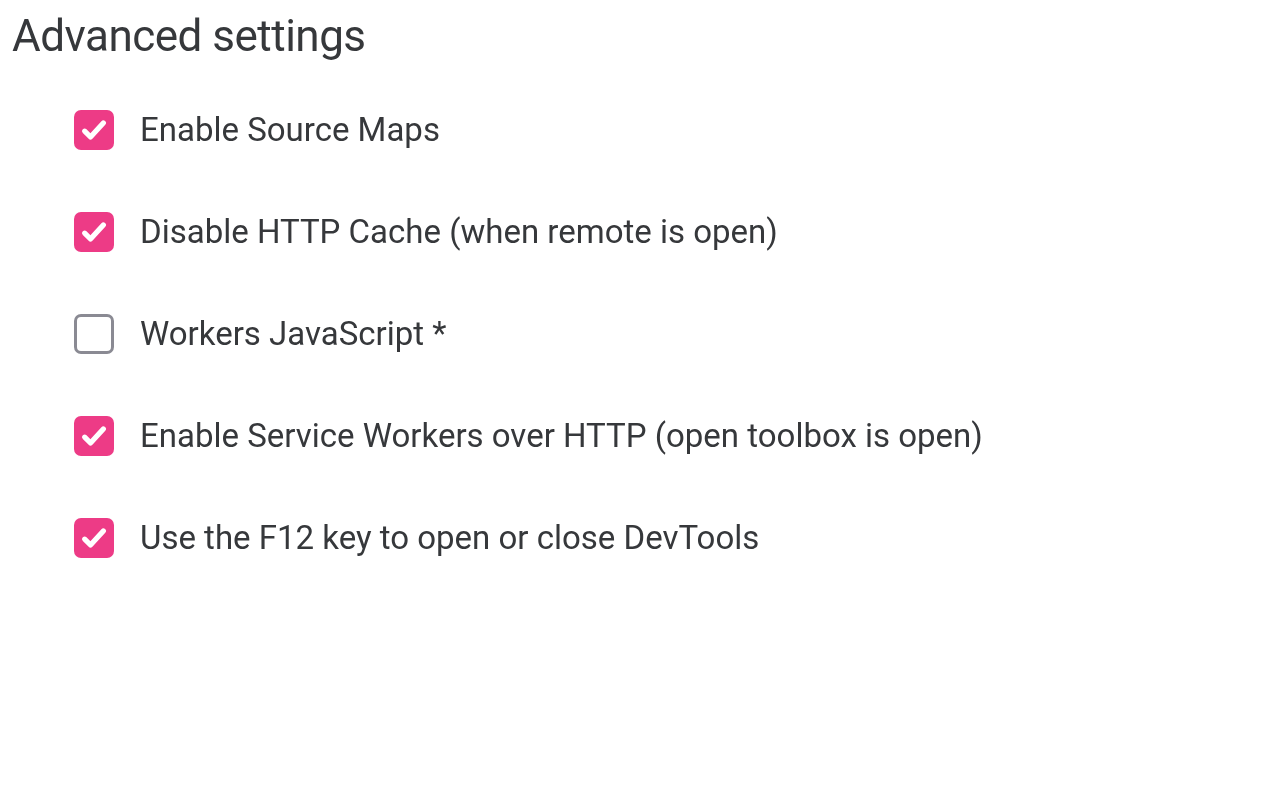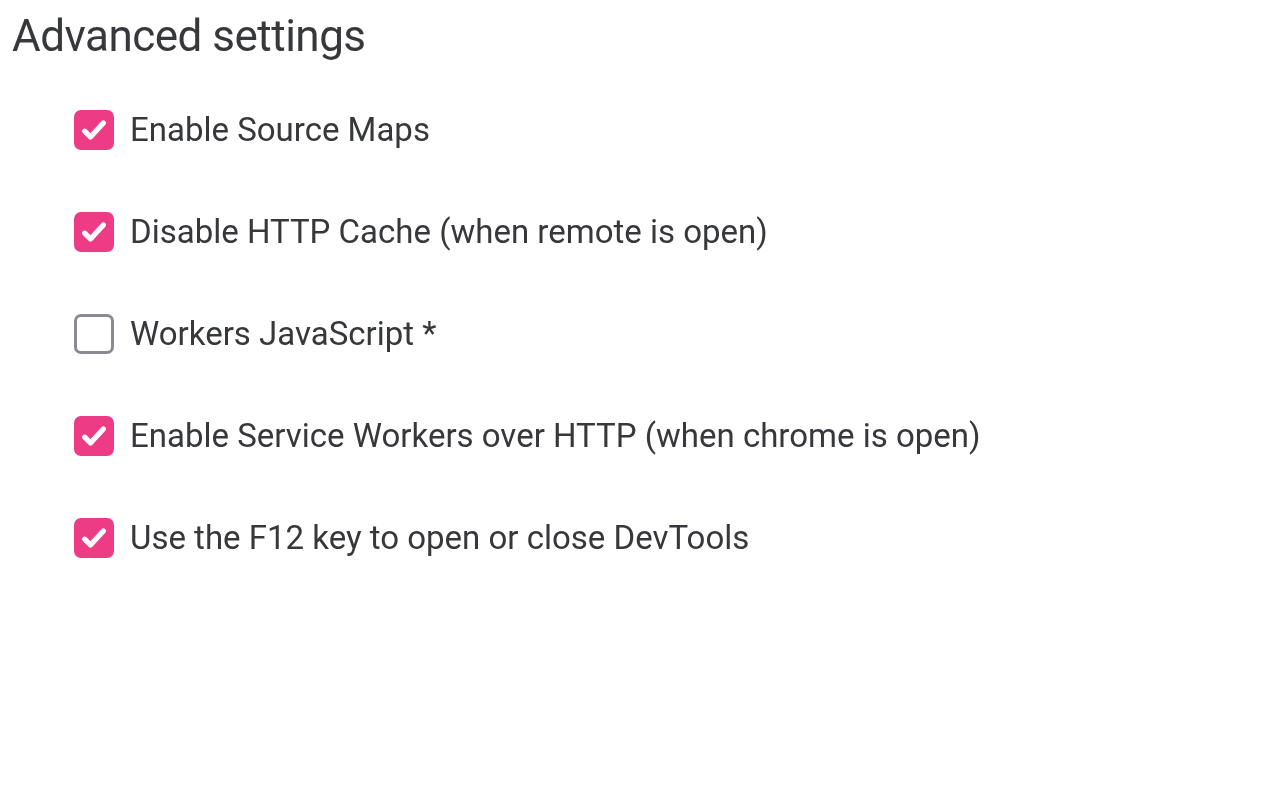--- a/index.html
+++ b/index.html
@@ -26,21 +26,21 @@
     }
     .options-list {
       padding-left: 62px;
       display: flex;
       flex-direction: column;
       gap: 62px;
     }
     .option-row {
       display: flex;
       align-items: center;
-      gap: 16px;
+      gap: 26px;
     }
     .checkbox {
       width: 40px;
       height: 40px;
       border-radius: 7px;
       flex-shrink: 0;
       display: flex;
       align-items: center;
       justify-content: center;
       cursor: pointer;
@@ -100,21 +100,21 @@
       <div class="checkbox unchecked"></div>
       <span class="option-label">Workers JavaScript *</span>
     </div>
 
     <div class="option-row">
       <div class="checkbox checked">
         <svg viewBox="0 0 24 24">
             <polyline points="4 13 9 18 20 6"></polyline>
           </svg>
       </div>
-      <span class="option-label">Enable Service Workers over HTTP (when chrome is open)</span>
+      <span class="option-label">Enable Service Workers over HTTP (open toolbox is open)</span>
     </div>
 
 
 
     <div class="option-row">
       <div class="checkbox checked">
         <svg viewBox="0 0 24 24">
             <polyline points="4 13 9 18 20 6"></polyline>
           </svg>
       </div>

